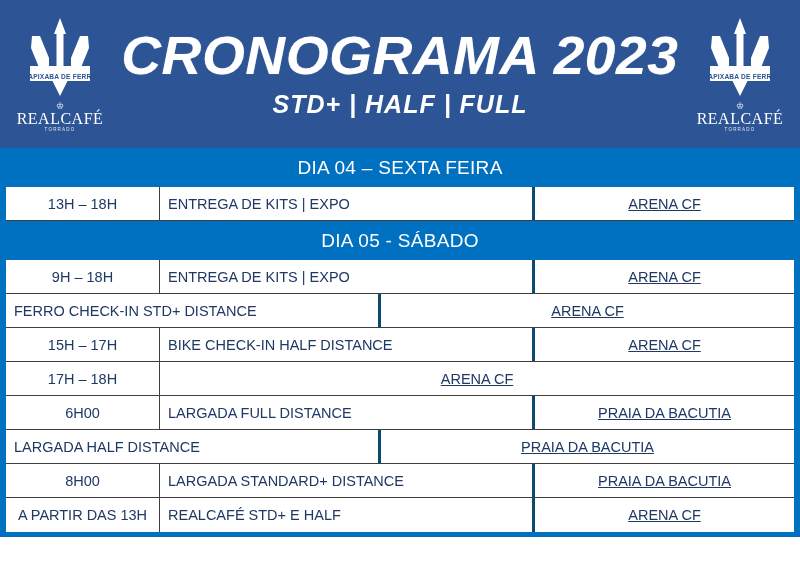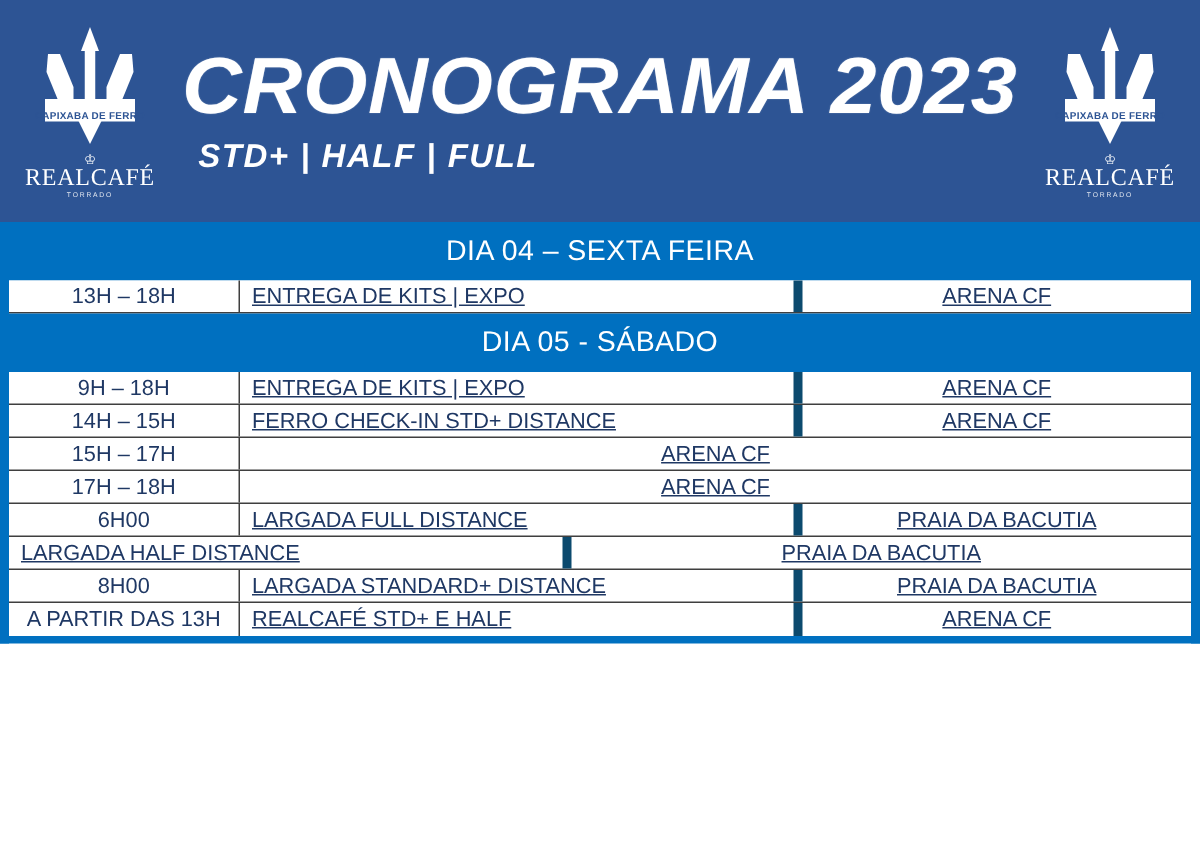--- a/index.html
+++ b/index.html
@@ -69,41 +69,41 @@
   }
   .sponsor-sub {
     font-size: 4.5px;
     letter-spacing: 1.2px;
     display: block;
     opacity: .85;
     margin-top: 1px;
   }
 
   .banner-text {
-    text-align: left;
+    text-align: center;
     z-index: 2;
   }
   .title {
     color: #ffffff;
     font-family: "Liberation Sans", sans-serif;
     font-weight: 900;
     font-style: italic;
     font-size: 53px;
     line-height: 1.02;
     letter-spacing: 0.5px;
     margin: 0 0 6px 0;
     transform: scaleX(1.04);
     text-shadow: 0 0 1px rgba(255,255,255,.4);
   }
   .subtitle {
     color: #ffffff;
     font-family: "Liberation Sans", sans-serif;
     font-weight: 900;
     font-style: italic;
-    font-size: 22px;
+    font-size: 25px;
     letter-spacing: 1px;
     margin: 0;
   }
 
   
   .schedule {
     position: relative;
     border-left: 6px solid #0070c0;
     border-right: 6px solid #0070c0;
     border-bottom: 5px solid #0070c0;
@@ -118,21 +118,21 @@
     font-size: 19px;
     letter-spacing: .3px;
     height: 39px;
     line-height: 39px;
     white-space: nowrap;
     overflow: hidden;
   }
 
   .event-row {
     display: flex;
-    height: 22px;
+    height: 34px;
     border-bottom: 1px solid #3f3f3f;
     box-sizing: border-box;
     background: #ffffff;
   }
   .event-row:last-child { border-bottom: none; }
 
   .cell {
     display: flex;
     align-items: center;
     color: #1f3864;
@@ -143,22 +143,21 @@
   }
   .cell-time {
     width: 154px;
     justify-content: center;
     border-right: 1px solid #3f3f3f;
   }
   .cell-activity {
     width: 375px;
     justify-content: flex-start;
     padding-left: 8px;
-    border-right: 6px solid #0c4a6e;
-    text-decoration: underline;
+    border-right: 3px solid #0c4a6e;
   }
   .cell-place {
     flex: 1;
     justify-content: center;
     text-decoration: underline;
   }
 </style>
 </head>
 <body>
 
@@ -224,26 +223,26 @@
         <div class="cell cell-activity">ENTREGA DE KITS | EXPO</div>
         <div class="cell cell-place">ARENA CF</div>
       </div>
       <div class="day-row">DIA 05 - SÁBADO</div>
       <div class="event-row">
         <div class="cell cell-time">9H – 18H</div>
         <div class="cell cell-activity">ENTREGA DE KITS | EXPO</div>
         <div class="cell cell-place">ARENA CF</div>
       </div>
       <div class="event-row">
-        <div class="cell cell-time">14H – 15H</div>
         <div class="cell cell-activity">FERRO CHECK-IN STD+ DISTANCE</div>
         <div class="cell cell-place">ARENA CF</div>
       </div>
       <div class="event-row">
         <div class="cell cell-time">15H – 17H</div>
+        <div class="cell cell-activity">BIKE CHECK-IN HALF DISTANCE</div>
         <div class="cell cell-place">ARENA CF</div>
       </div>
       <div class="event-row">
         <div class="cell cell-time">17H – 18H</div>
         <div class="cell cell-place">ARENA CF</div>
       </div>
       <div class="event-row">
         <div class="cell cell-time">6H00</div>
         <div class="cell cell-activity">LARGADA FULL DISTANCE</div>
         <div class="cell cell-place">PRAIA DA BACUTIA</div>

